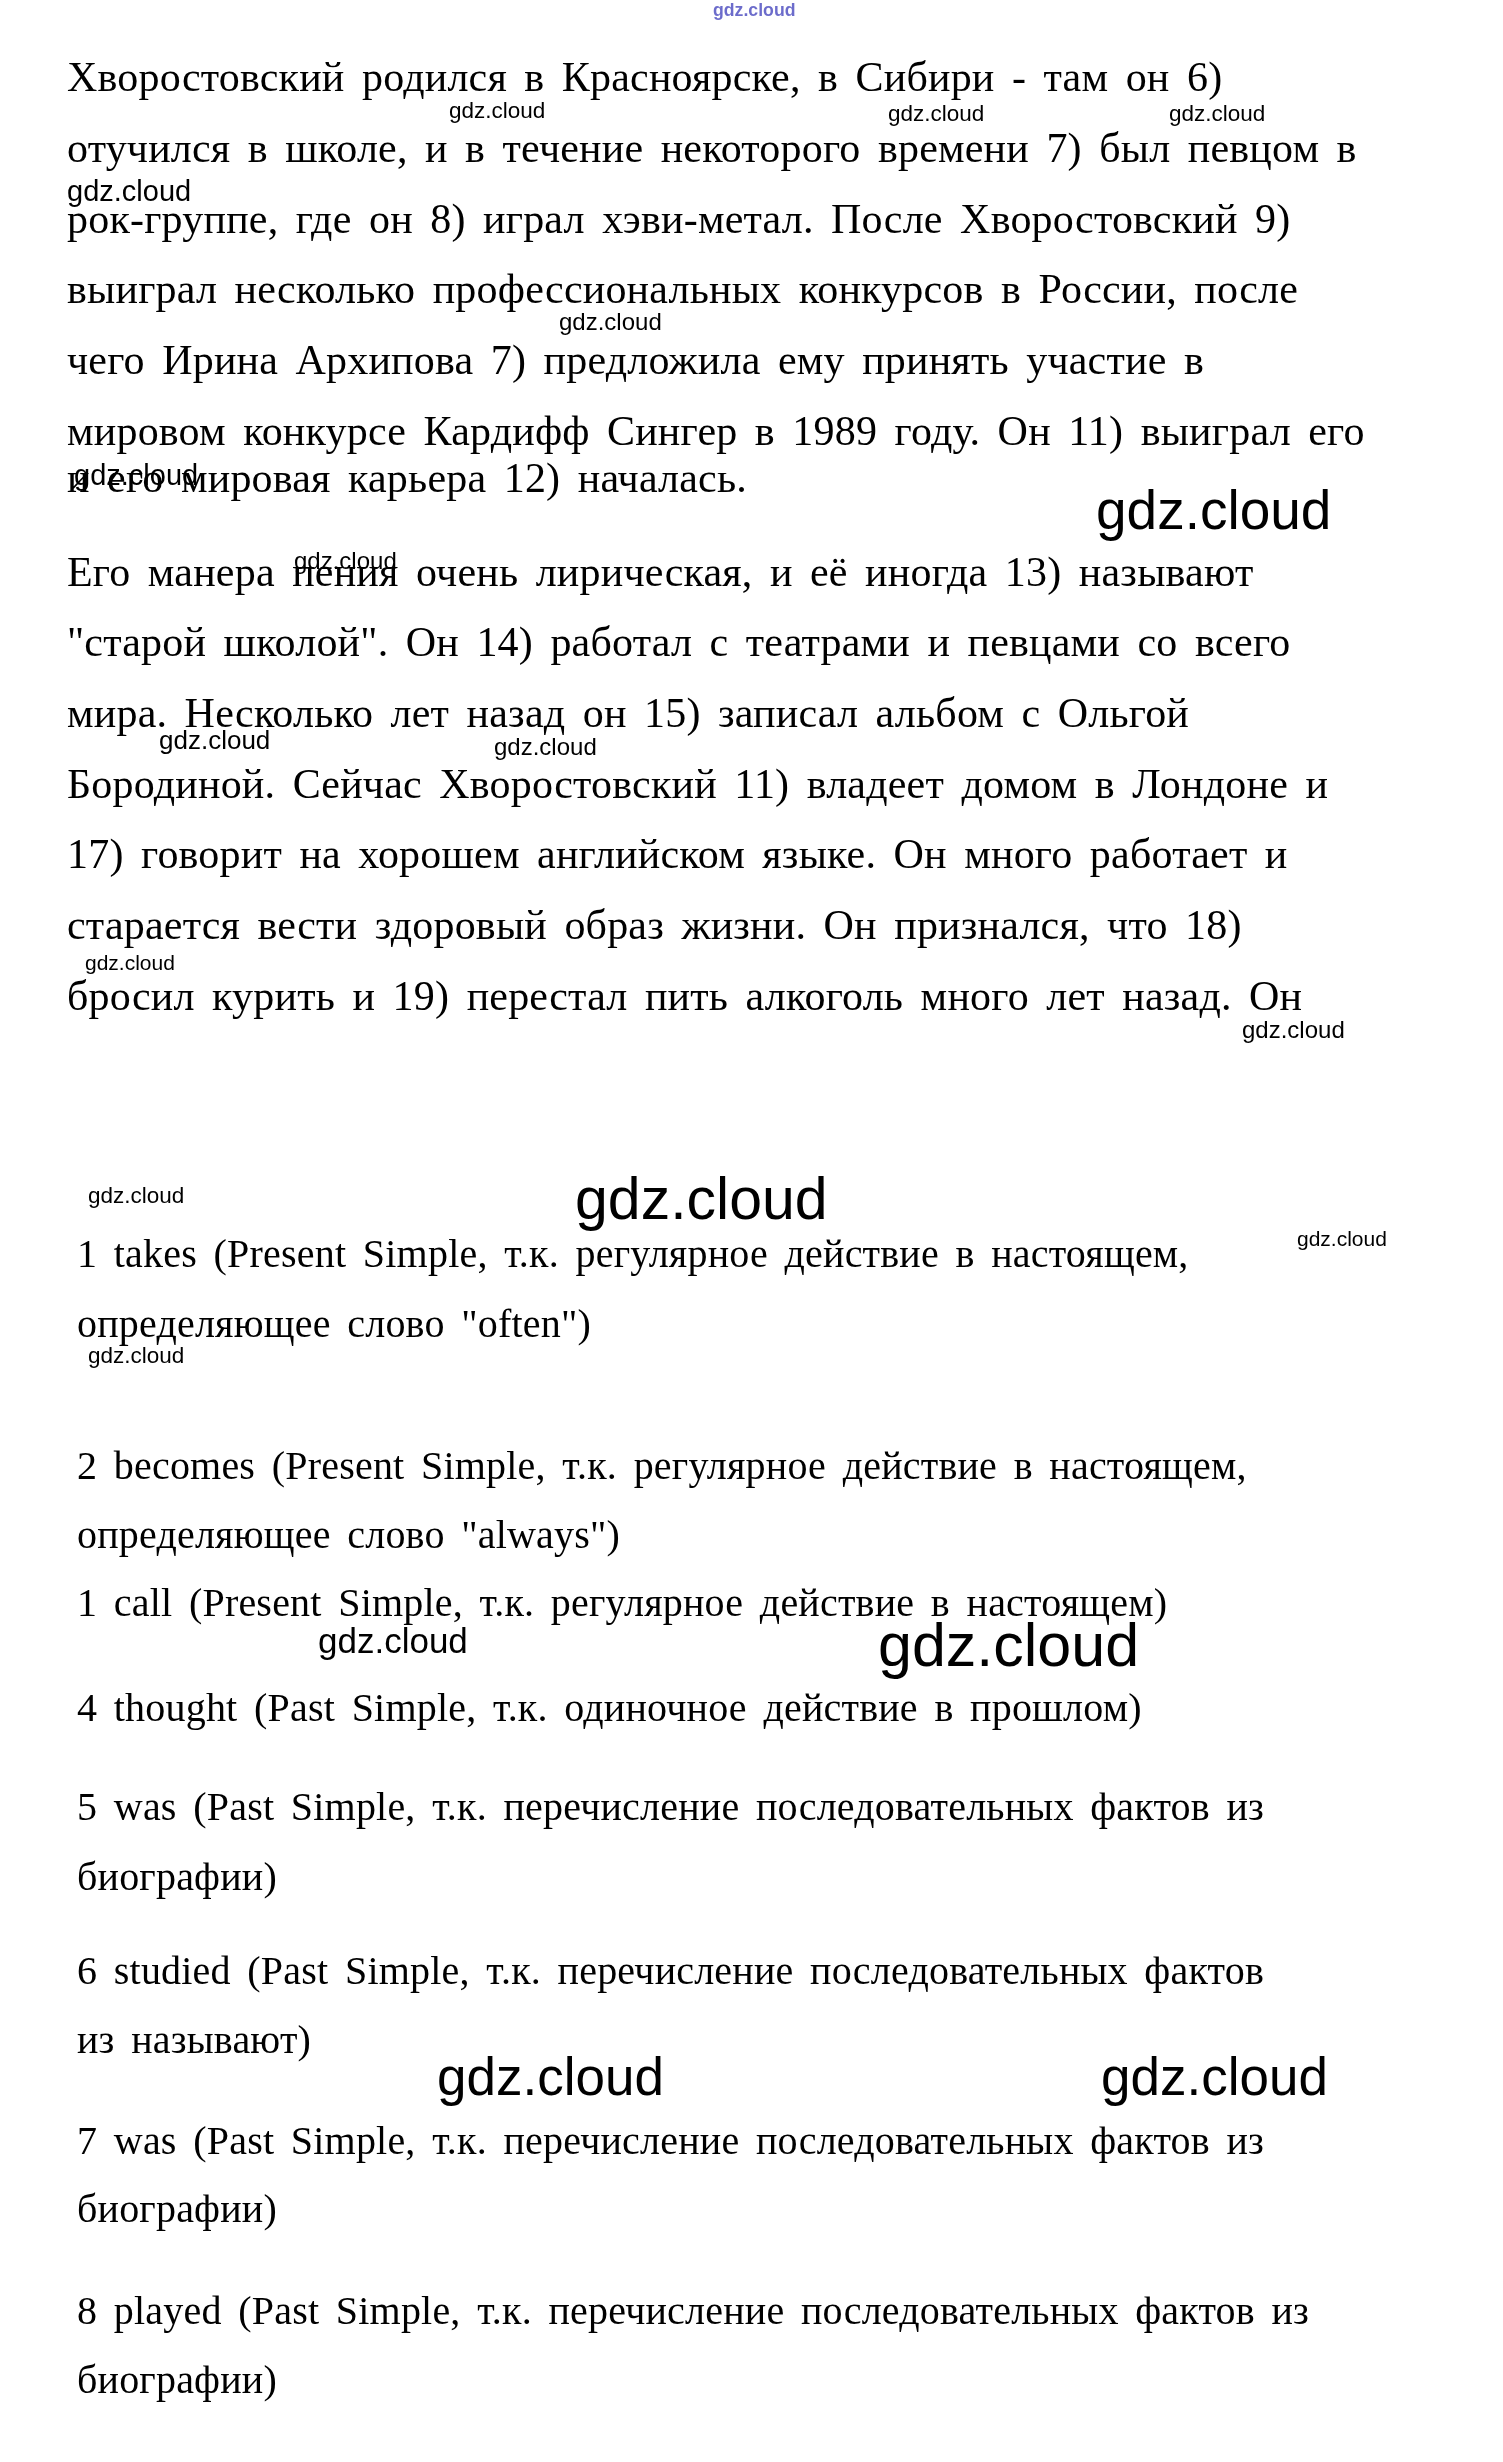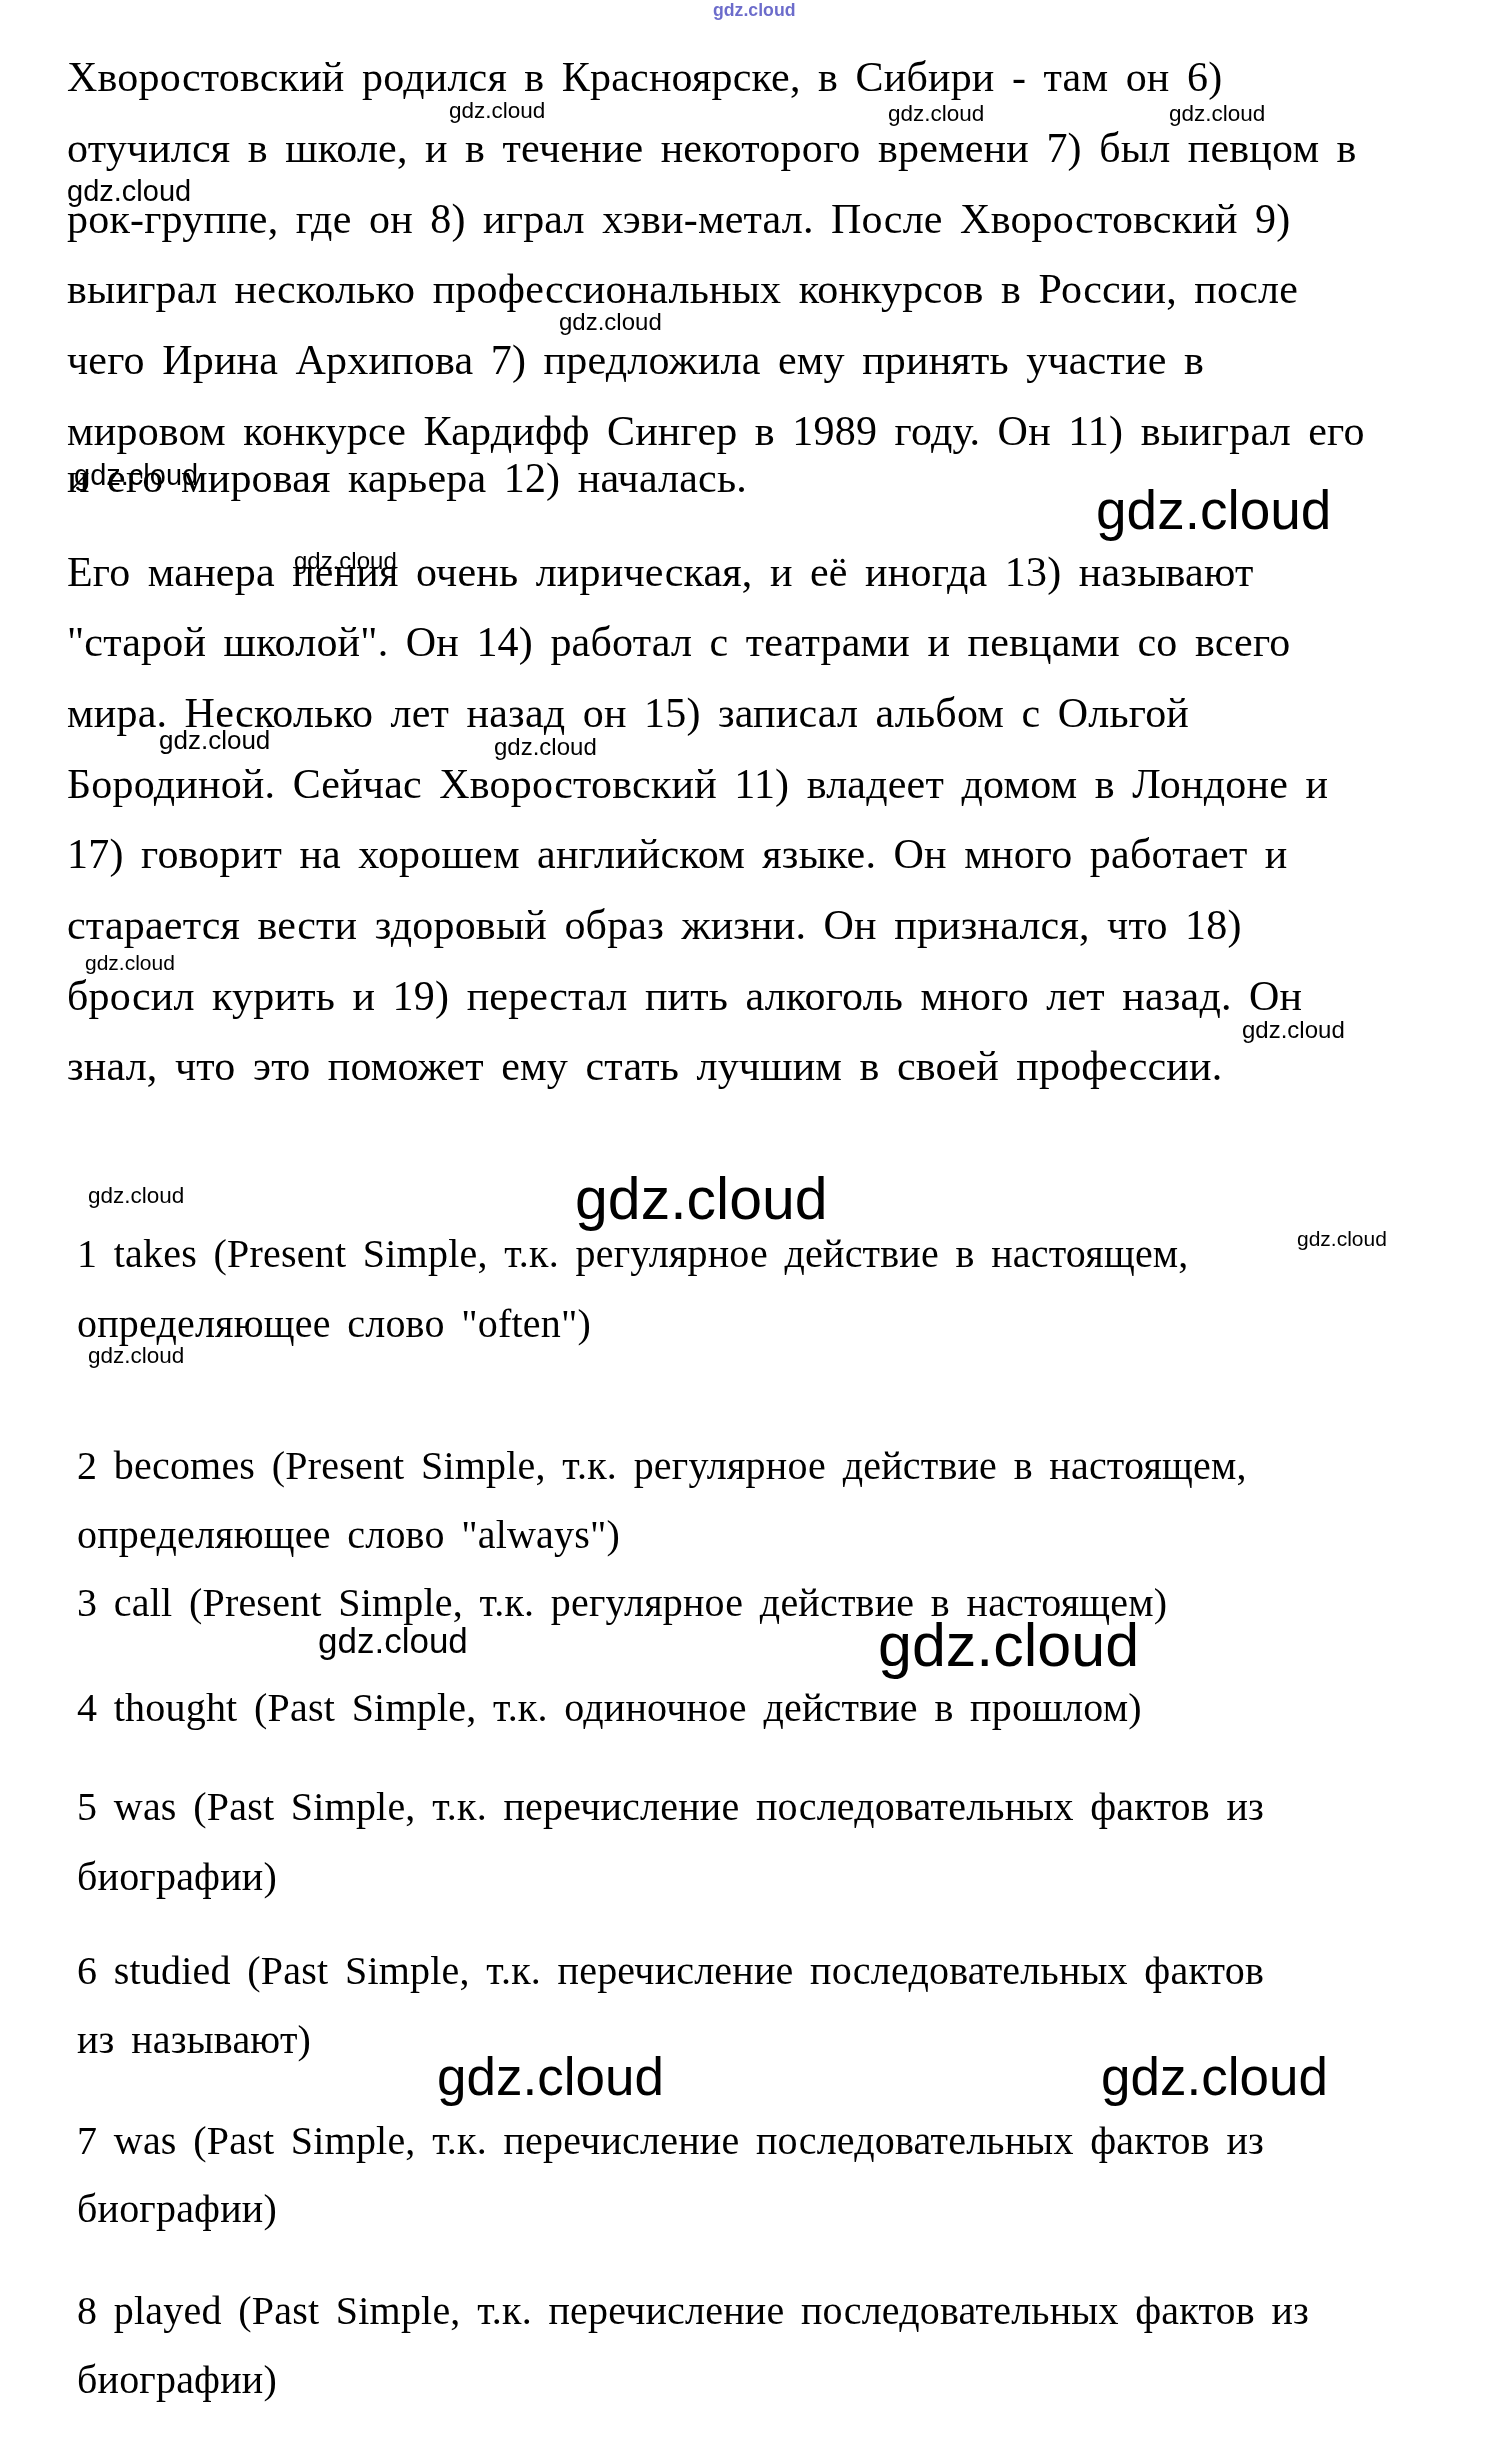--- a/index.html
+++ b/index.html
@@ -79,27 +79,26 @@
   <div class="line" style="top:334px">чего Ирина Архипова 7) предложила ему принять участие в</div>
   <div class="line" style="top:405px">мировом конкурсе Кардифф Сингер в 1989 году. Он 11) выиграл его</div>
   <div class="line" style="top:452px">и его мировая карьера 12) началась.</div>
   <div class="line" style="top:546px">Его манера пения очень лирическая, и её иногда 13) называют</div>
   <div class="line" style="top:616px">"старой школой". Он 14) работал с театрами и певцами со всего</div>
   <div class="line" style="top:687px">мира. Несколько лет назад он 15) записал альбом с Ольгой</div>
   <div class="line" style="top:758px">Бородиной. Сейчас Хворостовский 11) владеет домом в Лондоне и</div>
   <div class="line" style="top:828px">17) говорит на хорошем английском языке. Он много работает и</div>
   <div class="line" style="top:899px">старается вести здоровый образ жизни. Он признался, что 18)</div>
   <div class="line" style="top:970px">бросил курить и 19) перестал пить алкоголь много лет назад. Он</div>
-  <div class="line" style="top:1040px">знал, что это поможет ему стать лучшим в своей профессии.</div>
 
   <div class="line ans" style="top:1229px">1 takes (Present Simple, т.к. регулярное действие в настоящем,</div>
   <div class="line ans" style="top:1299px">определяющее слово "often")</div>
   <div class="line ans" style="top:1441px">2 becomes (Present Simple, т.к. регулярное действие в настоящем,</div>
   <div class="line ans" style="top:1510px">определяющее слово "always")</div>
-  <div class="line ans" style="top:1578px">3 call (Present Simple, т.к. регулярное действие в настоящем)</div>
+  <div class="line ans" style="top:1578px">1 call (Present Simple, т.к. регулярное действие в настоящем)</div>
   <div class="line ans" style="top:1683px">4 thought (Past Simple, т.к. одиночное действие в прошлом)</div>
   <div class="line ans" style="top:1782px">5 was (Past Simple, т.к. перечисление последовательных фактов из</div>
   <div class="line ans" style="top:1852px">биографии)</div>
   <div class="line ans" style="top:1946px">6 studied (Past Simple, т.к. перечисление последовательных фактов</div>
   <div class="line ans" style="top:2015px">из называют)</div>
   <div class="line ans" style="top:2116px">7 was (Past Simple, т.к. перечисление последовательных фактов из</div>
   <div class="line ans" style="top:2184px">биографии)</div>
   <div class="line ans" style="top:2286px">8 played (Past Simple, т.к. перечисление последовательных фактов из</div>
   <div class="line ans" style="top:2355px">биографии)</div>
 

